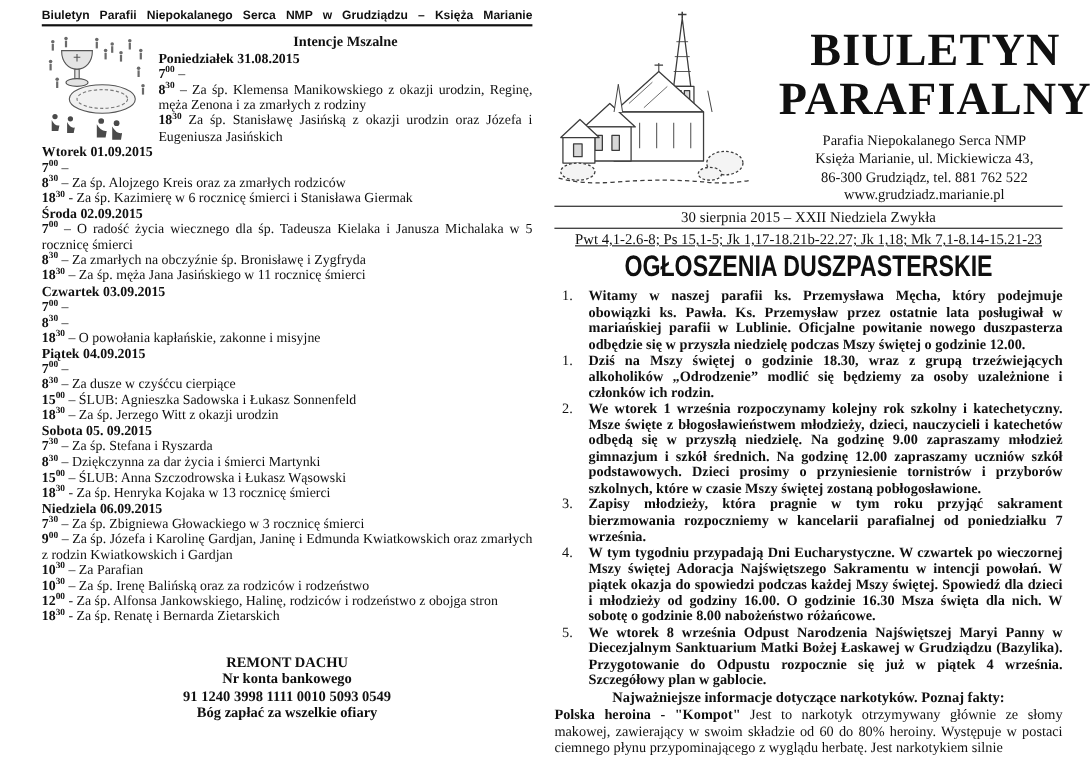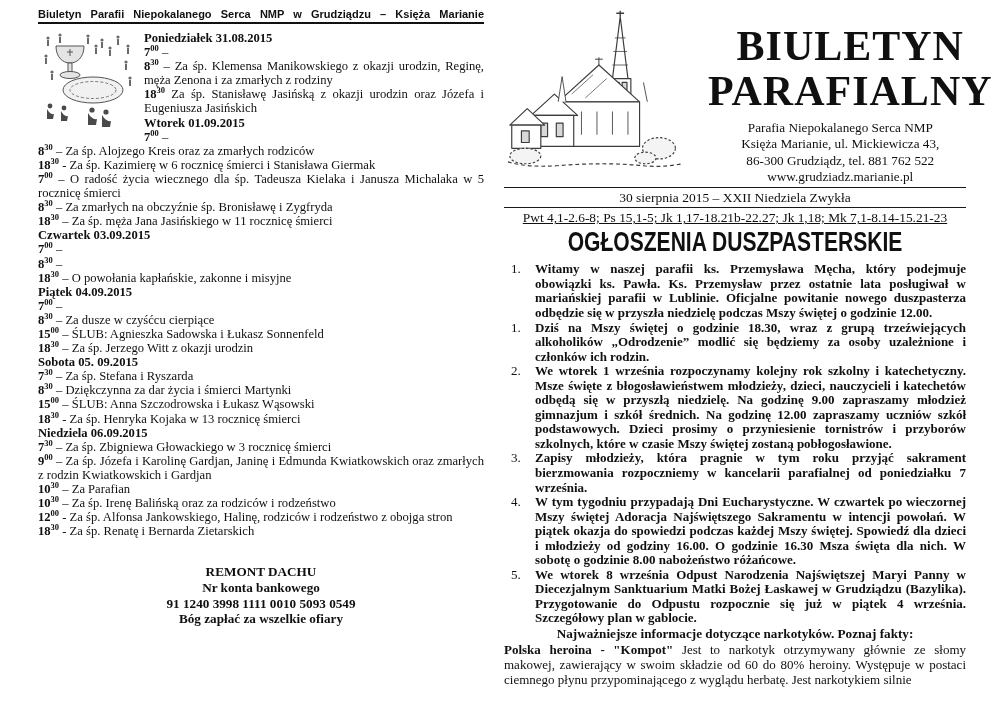--- a/index.html
+++ b/index.html
@@ -95,30 +95,32 @@
           <circle cx="24" cy="76" r="2.4"></circle>
             <path d="M21,79 q3,6 7,5 l-1,5 h-6 z"></path>
           <circle cx="52" cy="78" r="2.6"></circle>
             <path d="M48,81 q4,7 9,6 l-1,6 h-8 z"></path>
           <circle cx="66" cy="80" r="2.6"></circle>
             <path d="M62,83 q4,7 9,6 l-1,6 h-8 z"></path>
         </g>
       </g>
     </svg>
 
+    <div class="intencje">Intencje Mszalne</div>
 
     <div id="mass-days">
         <div class="day">Poniedziałek 31.08.2015</div>
         <div class="mass"><span class="mt"><b>7</b><sup>00</sup></span><span class="mtext">&nbsp;– </span></div>
         <div class="mass"><span class="mt"><b>8</b><sup>30</sup></span><span class="mtext">&nbsp;– Za śp. Klemensa Manikowskiego z okazji urodzin, Reginę, męża Zenona i za zmarłych z rodziny</span></div>
         <div class="mass"><span class="mt"><b>18</b><sup>30</sup></span><span class="mtext"> Za śp. Stanisławę Jasińską z okazji urodzin oraz Józefa i Eugeniusza Jasińskich</span></div>
         <div class="day">Wtorek 01.09.2015</div>
         <div class="mass"><span class="mt"><b>7</b><sup>00</sup></span><span class="mtext">&nbsp;– </span></div>
         <div class="mass"><span class="mt"><b>8</b><sup>30</sup></span><span class="mtext">&nbsp;– Za śp. Alojzego Kreis oraz za zmarłych rodziców</span></div>
         <div class="mass"><span class="mt"><b>18</b><sup>30</sup></span><span class="mtext">&nbsp;- Za śp. Kazimierę w 6 rocznicę śmierci i Stanisława Giermak</span></div>
+        <div class="day">Środa  02.09.2015</div>
         <div class="mass"><span class="mt"><b>7</b><sup>00</sup></span><span class="mtext">&nbsp;– O radość życia wiecznego dla śp. Tadeusza Kielaka i Janusza Michalaka w 5 rocznicę śmierci</span></div>
         <div class="mass"><span class="mt"><b>8</b><sup>30</sup></span><span class="mtext">&nbsp;– Za zmarłych na obczyźnie śp. Bronisławę i Zygfryda</span></div>
         <div class="mass"><span class="mt"><b>18</b><sup>30</sup></span><span class="mtext">&nbsp;– Za śp. męża Jana Jasińskiego w 11 rocznicę śmierci</span></div>
         <div class="day">Czwartek 03.09.2015</div>
         <div class="mass"><span class="mt"><b>7</b><sup>00</sup></span><span class="mtext">&nbsp;– </span></div>
         <div class="mass"><span class="mt"><b>8</b><sup>30</sup></span><span class="mtext">&nbsp;– </span></div>
         <div class="mass"><span class="mt"><b>18</b><sup>30</sup></span><span class="mtext">&nbsp;– O powołania kapłańskie, zakonne i misyjne</span></div>
         <div class="day">Piątek 04.09.2015</div>
         <div class="mass"><span class="mt"><b>7</b><sup>00</sup></span><span class="mtext">&nbsp;– </span></div>
         <div class="mass"><span class="mt"><b>8</b><sup>30</sup></span><span class="mtext">&nbsp;– Za dusze w czyśćcu cierpiące</span></div>

